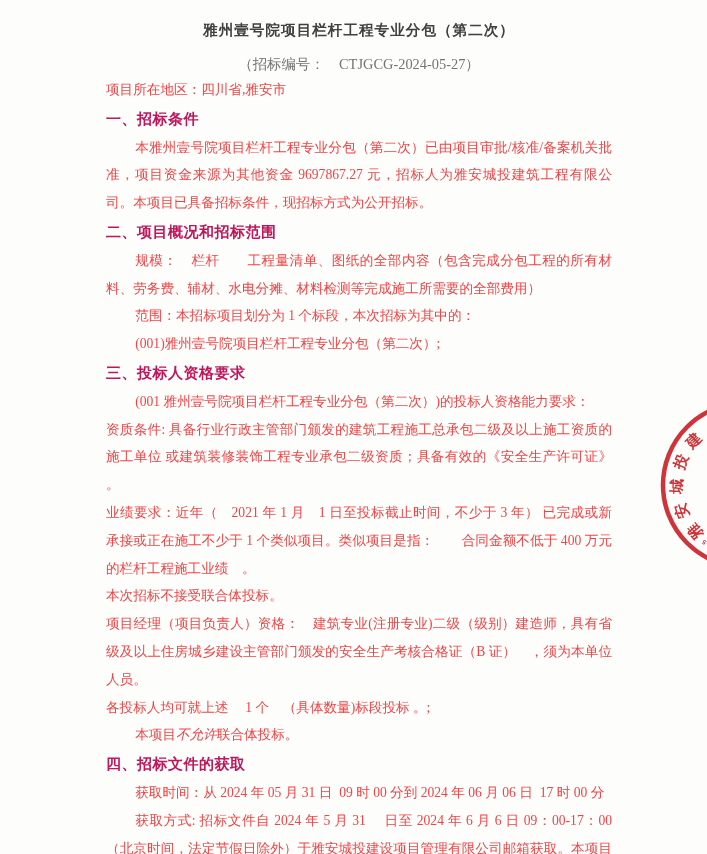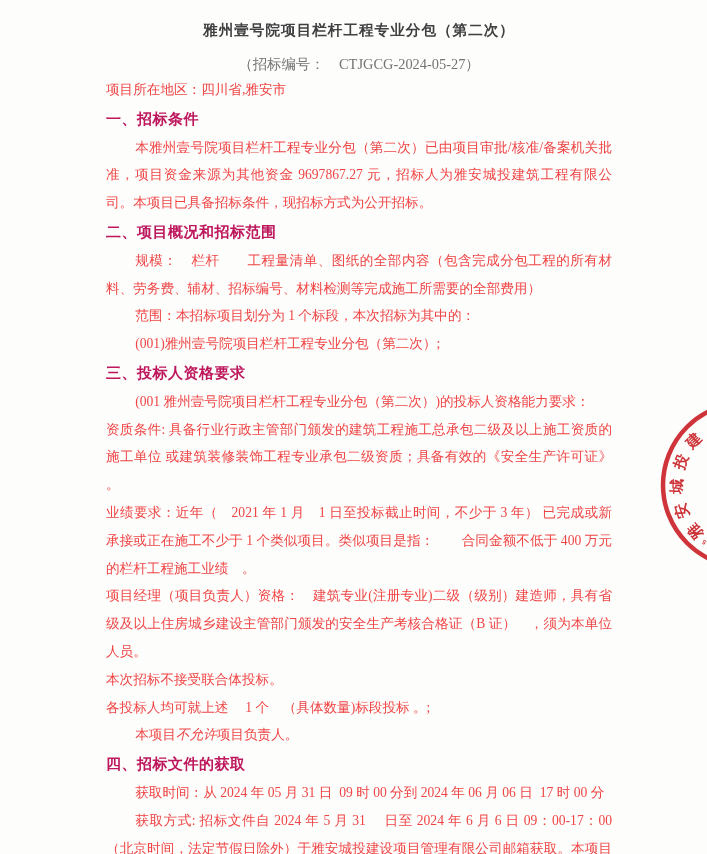--- a/index.html
+++ b/index.html
@@ -75,32 +75,32 @@
 
     <div class="doc-title">雅州壹号院项目栏杆工程专业分包（第二次）</div>
     <div class="doc-subtitle">（招标编号：　CTJGCG-2024-05-27）</div>
 
     <div class="body-line location">项目所在地区：四川省,雅安市</div>
 
     <div class="sec-heading">一、招标条件</div>
     <p class="para indent">本雅州壹号院项目栏杆工程专业分包（第二次）已由项目审批/核准/备案机关批准，项目资金来源为其他资金 9697867.27 元，招标人为雅安城投建筑工程有限公司。本项目已具备招标条件，现招标方式为公开招标。</p>
 
     <div class="sec-heading">二、项目概况和招标范围</div>
-    <p class="para indent">规模：　栏杆　　工程量清单、图纸的全部内容（包含完成分包工程的所有材料、劳务费、辅材、招标编号、材料检测等完成施工所需要的全部费用）</p>
+    <p class="para indent">规模：　栏杆　　工程量清单、图纸的全部内容（包含完成分包工程的所有材料、劳务费、辅材、水电分摊、材料检测等完成施工所需要的全部费用）</p>
     <p class="para indent">范围：本招标项目划分为 1 个标段，本次招标为其中的：</p>
     <p class="para indent">(001)雅州壹号院项目栏杆工程专业分包（第二次）;</p>
 
     <div class="sec-heading">三、投标人资格要求</div>
     <p class="para indent">(001 雅州壹号院项目栏杆工程专业分包（第二次）)的投标人资格能力要求：</p>
     <p class="para">资质条件: 具备行业行政主管部门颁发的建筑工程施工总承包二级及以上施工资质的施工单位 或建筑装修装饰工程专业承包二级资质；具备有效的《安全生产许可证》 。</p>
     <p class="para">业绩要求：近年（　2021 年 1 月　1 日至投标截止时间，不少于 3 年） 已完成或新承接或正在施工不少于 1 个类似项目。类似项目是指：　　合同金额不低于 400 万元的栏杆工程施工业绩　。</p>
+    <p class="para">本次招标不接受联合体投标。</p>
     <p class="para">项目经理（项目负责人）资格：　建筑专业(注册专业)二级（级别）建造师，具有省级及以上住房城乡建设主管部门颁发的安全生产考核合格证（B 证）　，须为本单位人员。</p>
-    <p class="para">本次招标不接受联合体投标。</p>
     <p class="para">各投标人均可就上述　 1 个　（具体数量)标段投标 。;</p>
-    <p class="para indent"><span>本项目</span><em>不允许</em><span>项目负责人。</span></p>
+    <p class="para indent"><span>本项目</span><em>不允许</em><span>联合体投标。</span></p>
 
     <div class="sec-heading">四、招标文件的获取</div>
     <p class="para indent">获取时间：从 2024 年 05 月 31 日  09 时 00 分到 2024 年 06 月 06 日  17 时 00 分</p>
     <p class="para indent">获取方式: 招标文件自 2024 年 5 月 31　 日至 2024 年 6 月 6 日 09：00-17：00（北京时间，法定节假日除外）于雅安城投建设项目管理有限公司邮箱获取。本项目招标文件有偿获</p>
 
   </div>
 
   <svg class="seal" viewBox="0 0 57 170" aria-hidden="true">
     <defs>
       <path id="sealTextArc" d="M 56.2 136.6 A 63 63 0 0 1 56.2 37.4" fill="none"></path>

